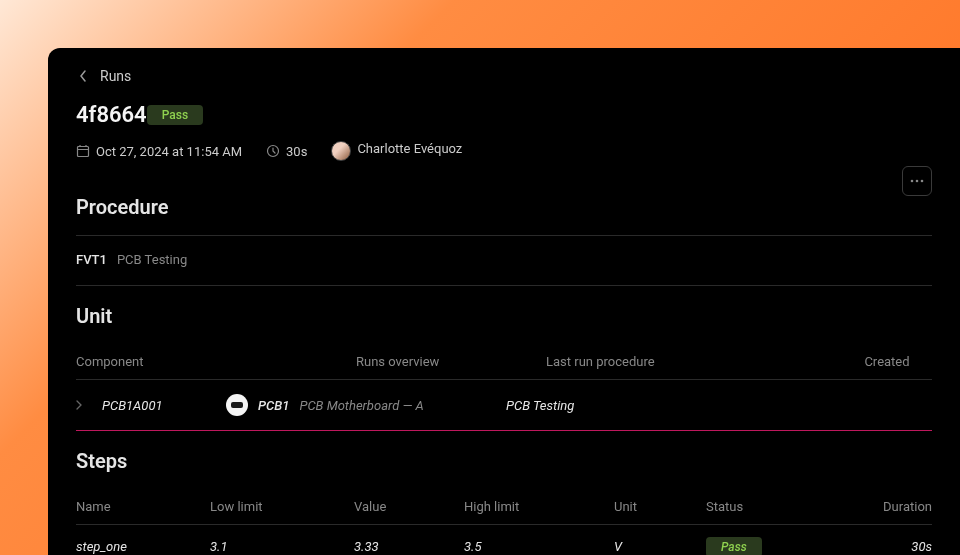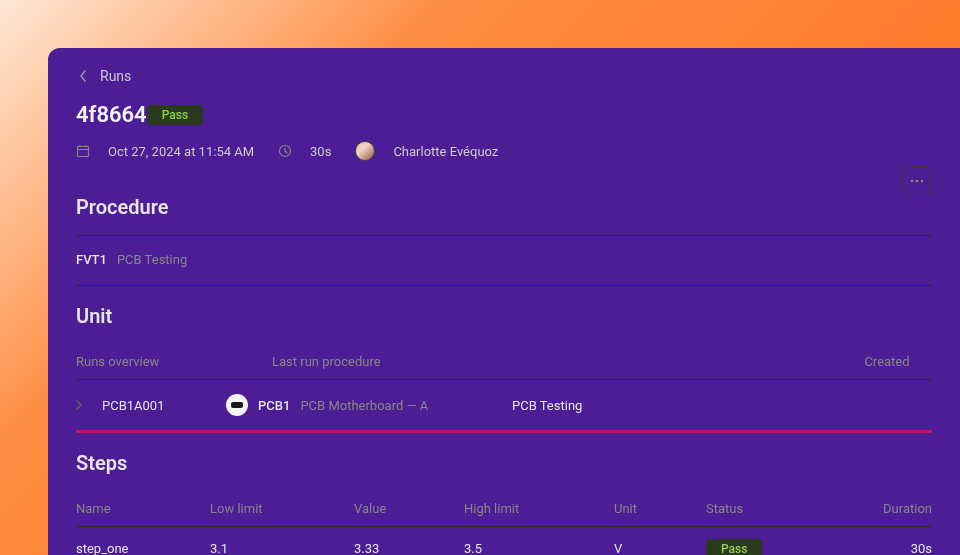--- a/index.html
+++ b/index.html
@@ -13,21 +13,21 @@
       height: 555px;
       background: linear-gradient(135deg, #ffe8d6 0%, #ff8c42 30%, #ff6b1a 100%);
       overflow: hidden;
     }
     .panel {
       position: absolute;
       top: 48px;
       left: 48px;
       right: 0;
       bottom: 0;
-      background: #4c1d95;
+      background: #000000;
       border-top-left-radius: 12px;
       padding: 20px 28px;
       color: #e5e5e5;
       overflow: hidden;
     }
     .breadcrumb {
       display: flex;
       align-items: center;
       gap: 10px;
       margin-bottom: 18px;
@@ -65,22 +65,22 @@
     .meta-row {
       display: flex;
       align-items: center;
       gap: 24px;
       margin-bottom: 34px;
       color: #ccc;
       font-size: 13px;
     }
     .meta-item {
       display: flex;
-      align-items: center;
-      gap: 18px;
+      align-items: flex-start;
+      gap: 6px;
     }
     .meta-icon {
       color: #888;
       display: flex;
       align-items: center;
     }
     .avatar {
       width: 20px;
       height: 20px;
       border-radius: 50%;
@@ -130,29 +130,30 @@
     .table-header {
       display: flex;
       padding: 10px 0;
       border-bottom: 1px solid #2a2a2a;
       color: #888;
       font-size: 13px;
     }
     .table-row {
       display: flex;
       padding: 14px 0;
-      border-bottom: 3px solid #be185d;
-      color: #e5e5e5;
-      font-size: 13px;
-      align-items: center;
+      border-bottom: 1px solid #be185d;
+      color: #e5e5e5;
+      font-size: 13px;
+      align-items: center;
+      font-style: italic;
     }
     .unit-col-serial { width: 150px; display: flex; align-items: center; gap: 14px; }
     .unit-col-component { width: 280px; display: flex; align-items: center; gap: 10px; }
     .unit-col-runs { width: 190px; display: flex; align-items: center; gap: 12px; }
-    .unit-col-lastrun { flex: 1; margin-left: 6px; }
+    .unit-col-lastrun { flex: 1; }
     .unit-col-created { width: 90px; text-align: center; }
     .expand-icon {
       color: #666;
       width: 12px;
     }
     .component-icon {
       width: 22px;
       height: 22px;
       border-radius: 50%;
       background: #f5f5f5;
@@ -249,20 +250,21 @@
   <div class="section-title">Procedure</div>
   <div class="divider"></div>
   <div class="procedure-row">
     <span class="procedure-code">FVT1</span>
     <span class="procedure-name">PCB Testing</span>
   </div>
   <div class="divider"></div>
 
   <div class="section-title section-gap">Unit</div>
   <div class="table-header">
+    <div class="unit-col-component">Component</div>
     <div class="unit-col-runs">Runs overview</div>
     <div class="unit-col-lastrun">Last run procedure</div>
     <div class="unit-col-created">Created</div>
   </div>
   <div class="table-row">
     <div class="unit-col-serial">
       <span class="expand-icon">
         <svg width="6" height="10" viewBox="0 0 6 10" fill="none">
             <path d="M1 1L5 5L1 9" stroke="currentColor" stroke-width="1.3" stroke-linecap="round"></path>
           </svg>

